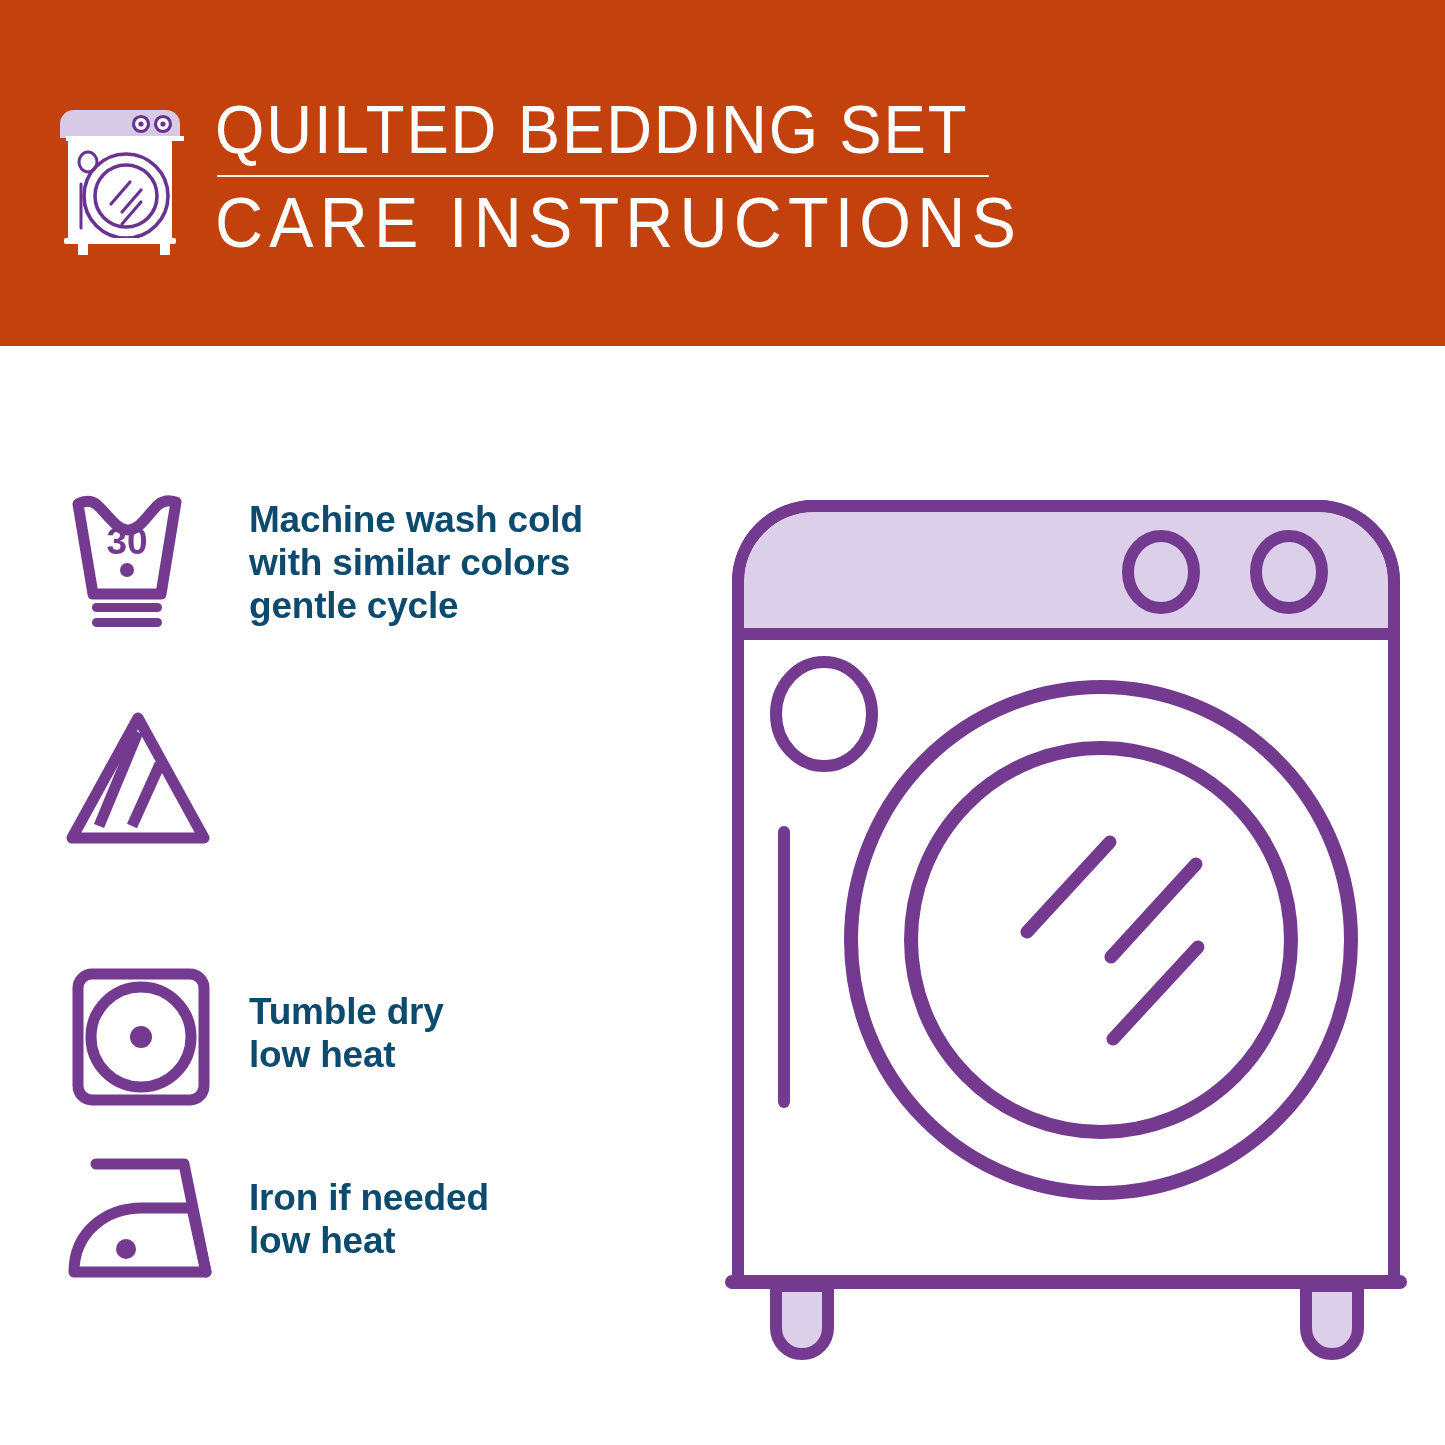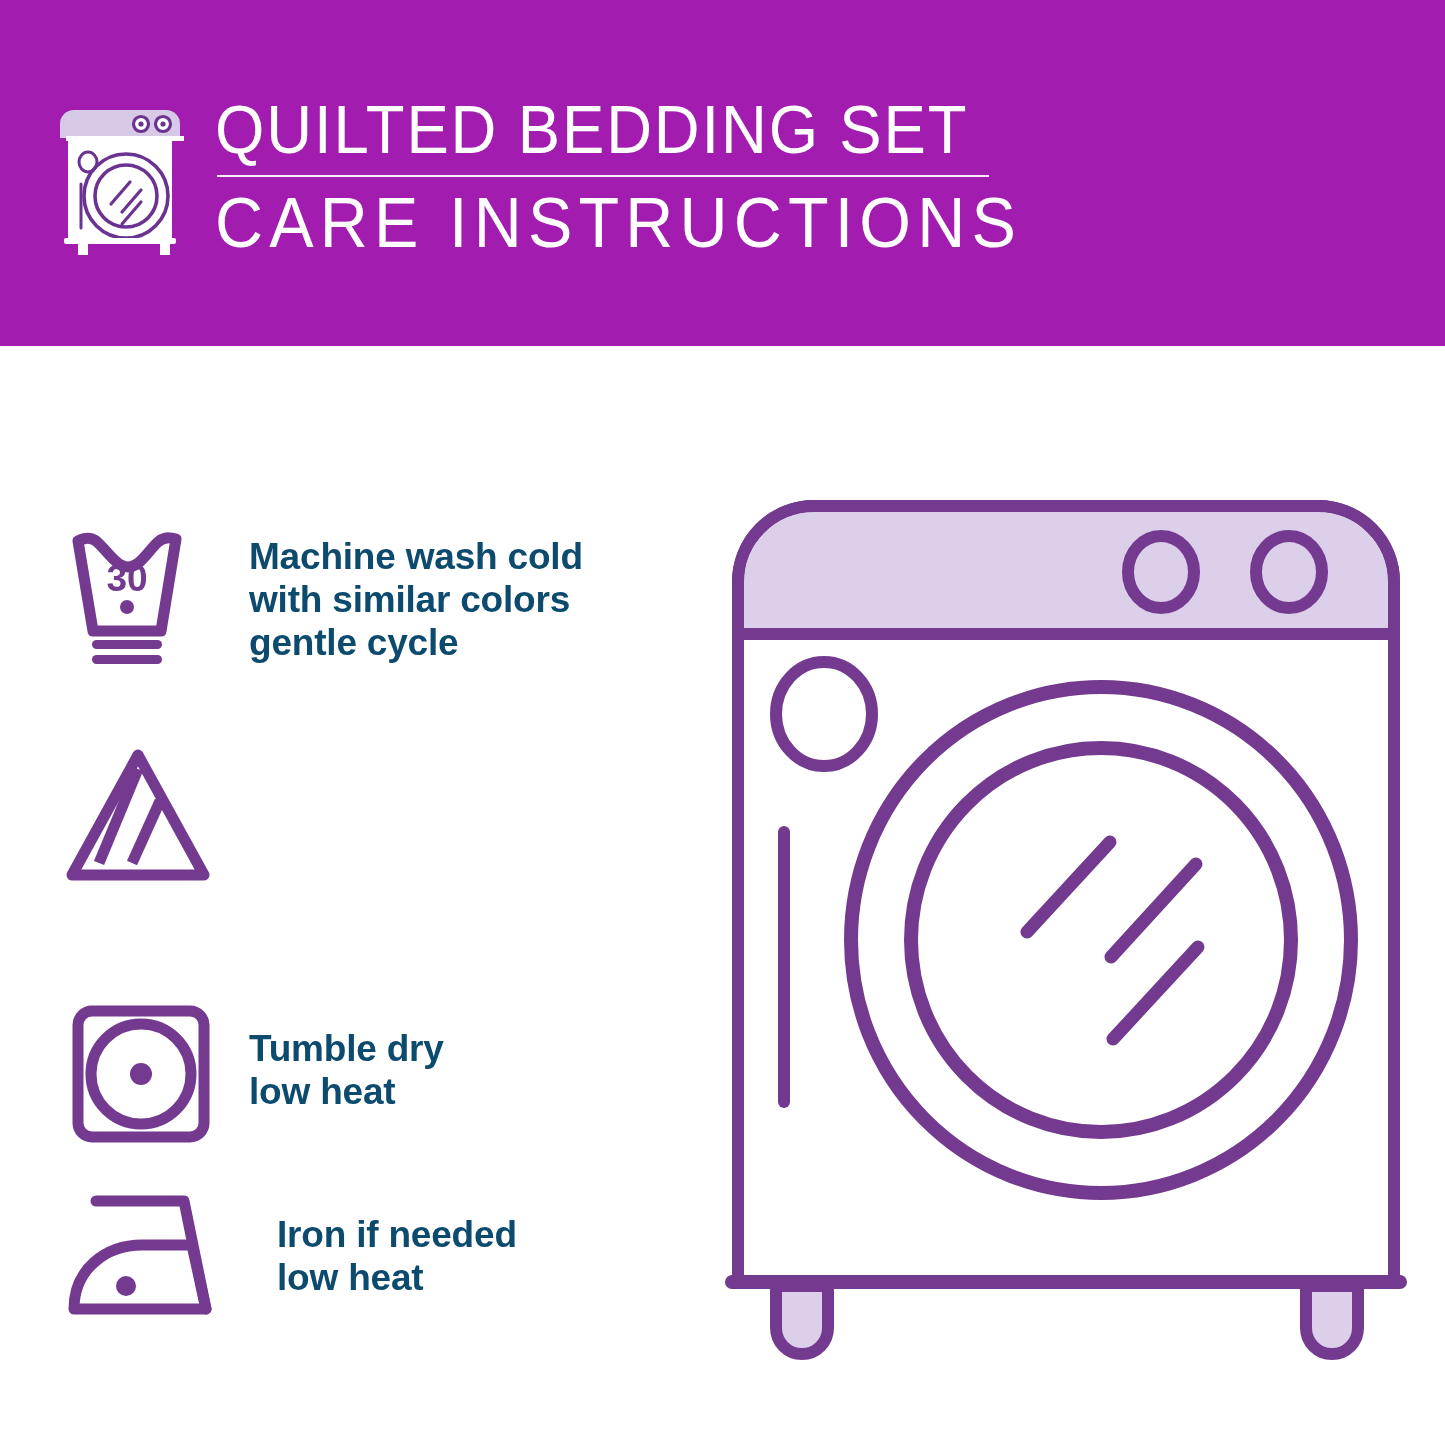--- a/index.html
+++ b/index.html
@@ -19,21 +19,21 @@
     overflow: hidden;
   }
 
   
   #header-band {
     position: absolute;
     left: 0;
     top: 0;
     width: 1445px;
     height: 346px;
-    background: #a21caf;
+    background: #c2410c;
   }
   #header-inner {
     position: absolute;
     left: 60px;
     top: 92px;
     width: 960px;
     height: 170px;
   }
   #header-logo {
     position: absolute;
@@ -78,21 +78,20 @@
     transform-origin: left center;
   }
 
   
   #care-list {
     position: absolute;
     left: 0;
     top: 346px;
     width: 700px;
     height: 1040px;
-    margin-top: 37px;
   }
   .care-row {
     position: absolute;
     left: 66px;
     width: 620px;
     display: flex;
     align-items: flex-start;
   }
   .care-icon {
     width: 165px;
@@ -106,21 +105,21 @@
     color: #0c4a6e;
     font-size: 37px;
     line-height: 43px;
     font-weight: 700;
     letter-spacing: -0.2px;
     white-space: pre-line;
   }
   #row-wash   { top: 136px; }
   #row-bleach { top: 360px; }
   #row-dry    { top: 616px; }
-  #row-iron   { top: 800px; gap: 28px; }
+  #row-iron   { top: 800px; }
 
   #row-wash   .care-label { padding-top: 16px; }
   #row-bleach .care-label { padding-top: 42px; }
   #row-dry    .care-label { padding-top: 28px; }
   #row-iron   .care-label { padding-top: 30px; }
 
   
   #washer-illustration {
     position: absolute;
     left: 706px;

